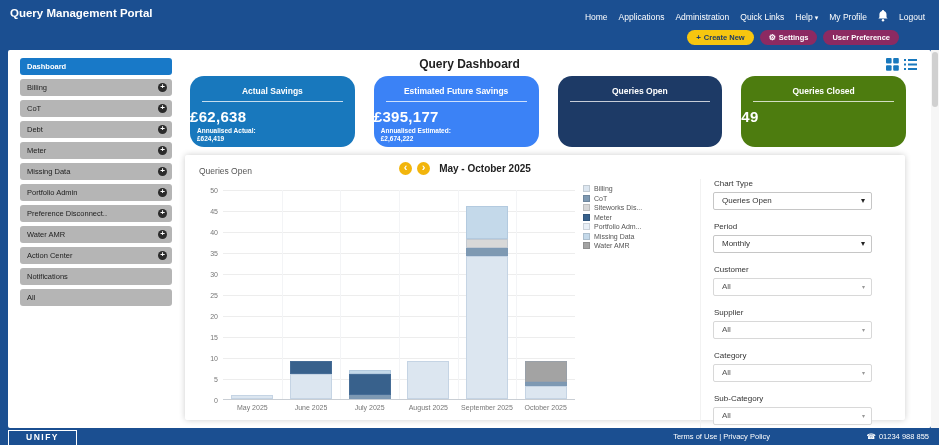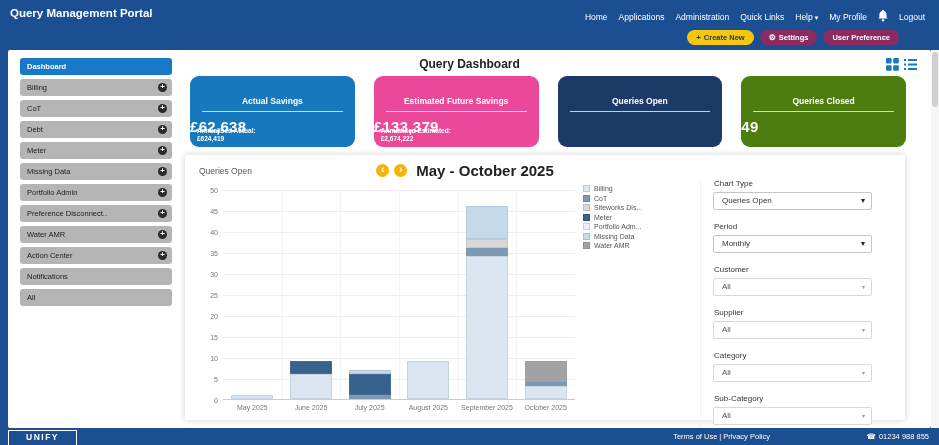--- a/index.html
+++ b/index.html
@@ -25,32 +25,32 @@
   .view-icons span{cursor:pointer;display:flex}
 
   
   .sidebar{position:absolute;left:12px;top:8px;width:152px}
   .side-item{position:relative;height:17px;line-height:17px;background:#b5b5b5;border-radius:3px;margin-bottom:4px;padding:0 7px;font-size:7.5px;color:#222;cursor:pointer}
   .side-item.active{background:#1879c8;color:#fff;font-weight:bold}
   .plus-badge{position:absolute;right:5px;top:4px;width:9px;height:9px;border-radius:50%;background:#2b2b2b;color:#fff;font-size:8px;line-height:8px;text-align:center;font-weight:bold}
 
   
   .cards{position:absolute;left:182px;top:26px;width:716px;display:flex;gap:19px}
-  .card{flex:1;height:71px;border-radius:9px;color:#fff;position:relative;padding-top:20px}
+  .card{flex:1;height:71px;border-radius:14px;color:#fff;position:relative;padding-top:10px}
   .card-title{text-align:center;font-size:8.5px;font-weight:bold}
   .card-rule{height:1px;background:rgba(255,255,255,.75);margin:5px 12px 0}
   .card-value{text-align:left;font-size:15px;font-weight:bold;margin-top:6px;letter-spacing:.3px}
   .card-sub{position:absolute;left:7px;bottom:4px;font-size:6.5px;font-weight:bold;line-height:8px}
 
   
   .panel{position:absolute;left:177px;top:105px;width:720px;height:265px;background:#fff;box-shadow:0 0 6px rgba(0,0,0,.2);border-radius:2px}
   .panel-title{position:absolute;left:14px;top:11px;font-size:8.5px;color:#555}
   .pager{position:absolute;left:0;top:7px;width:560px;display:flex;justify-content:center;align-items:center;gap:5px}
   .pager-btn{width:13px;height:13px;border-radius:50%;background:#f2b50c;color:#fff;font-size:11px;line-height:11px;text-align:center;font-weight:bold;cursor:pointer}
-  .pager-label{font-size:15px;font-weight:bold;color:#222;margin-left:4px}
+  .pager-label{font-size:10px;font-weight:bold;color:#222;margin-left:4px}
 
   .plot{position:absolute;left:38px;top:35px;width:352px;height:210px;border-bottom:1px solid #c9ced4}
   .grid-h{position:absolute;left:0;width:100%;height:1px;background:#ededed}
   .grid-v{position:absolute;top:0;height:100%;width:1px;background:#f3f4f6}
   .y-label{position:absolute;left:-26px;width:21px;text-align:right;font-size:7px;color:#777;transform:translateY(-3px)}
   .bar{position:absolute;bottom:0;display:flex;flex-direction:column-reverse}
   .seg{width:100%;box-shadow:inset 0 0 0 1px rgba(120,150,185,.22)}
   .x-label{position:absolute;top:214px;font-size:7px;color:#777;text-align:center;white-space:nowrap}
 
   .legend{position:absolute;left:398px;top:30px}
@@ -157,24 +157,24 @@
   <div class="cards">
       <div class="card" style="background: rgb(24, 120, 189);">
         <div class="card-title">Actual Savings</div>
         <div class="card-rule"></div>
         <div class="card-value">£62,638</div>
         <div class="card-sub">
           <div>Annualised Actual:</div>
           <div>£624,419</div>
         </div>
       </div>
-      <div class="card" style="background: #ec4899;">
+      <div class="card" style="background: #3b82f6;">
         <div class="card-title">Estimated Future Savings</div>
         <div class="card-rule"></div>
-        <div class="card-value">£133,379</div>
+        <div class="card-value">£395,177</div>
         <div class="card-sub">
           <div>Annualised Estimated:</div>
           <div>£2,674,222</div>
         </div>
       </div>
       <div class="card" style="background: rgb(29, 58, 102);">
         <div class="card-title">Queries Open</div>
         <div class="card-rule"></div>
       </div>
       <div class="card" style="background: #4d7c0f;">

